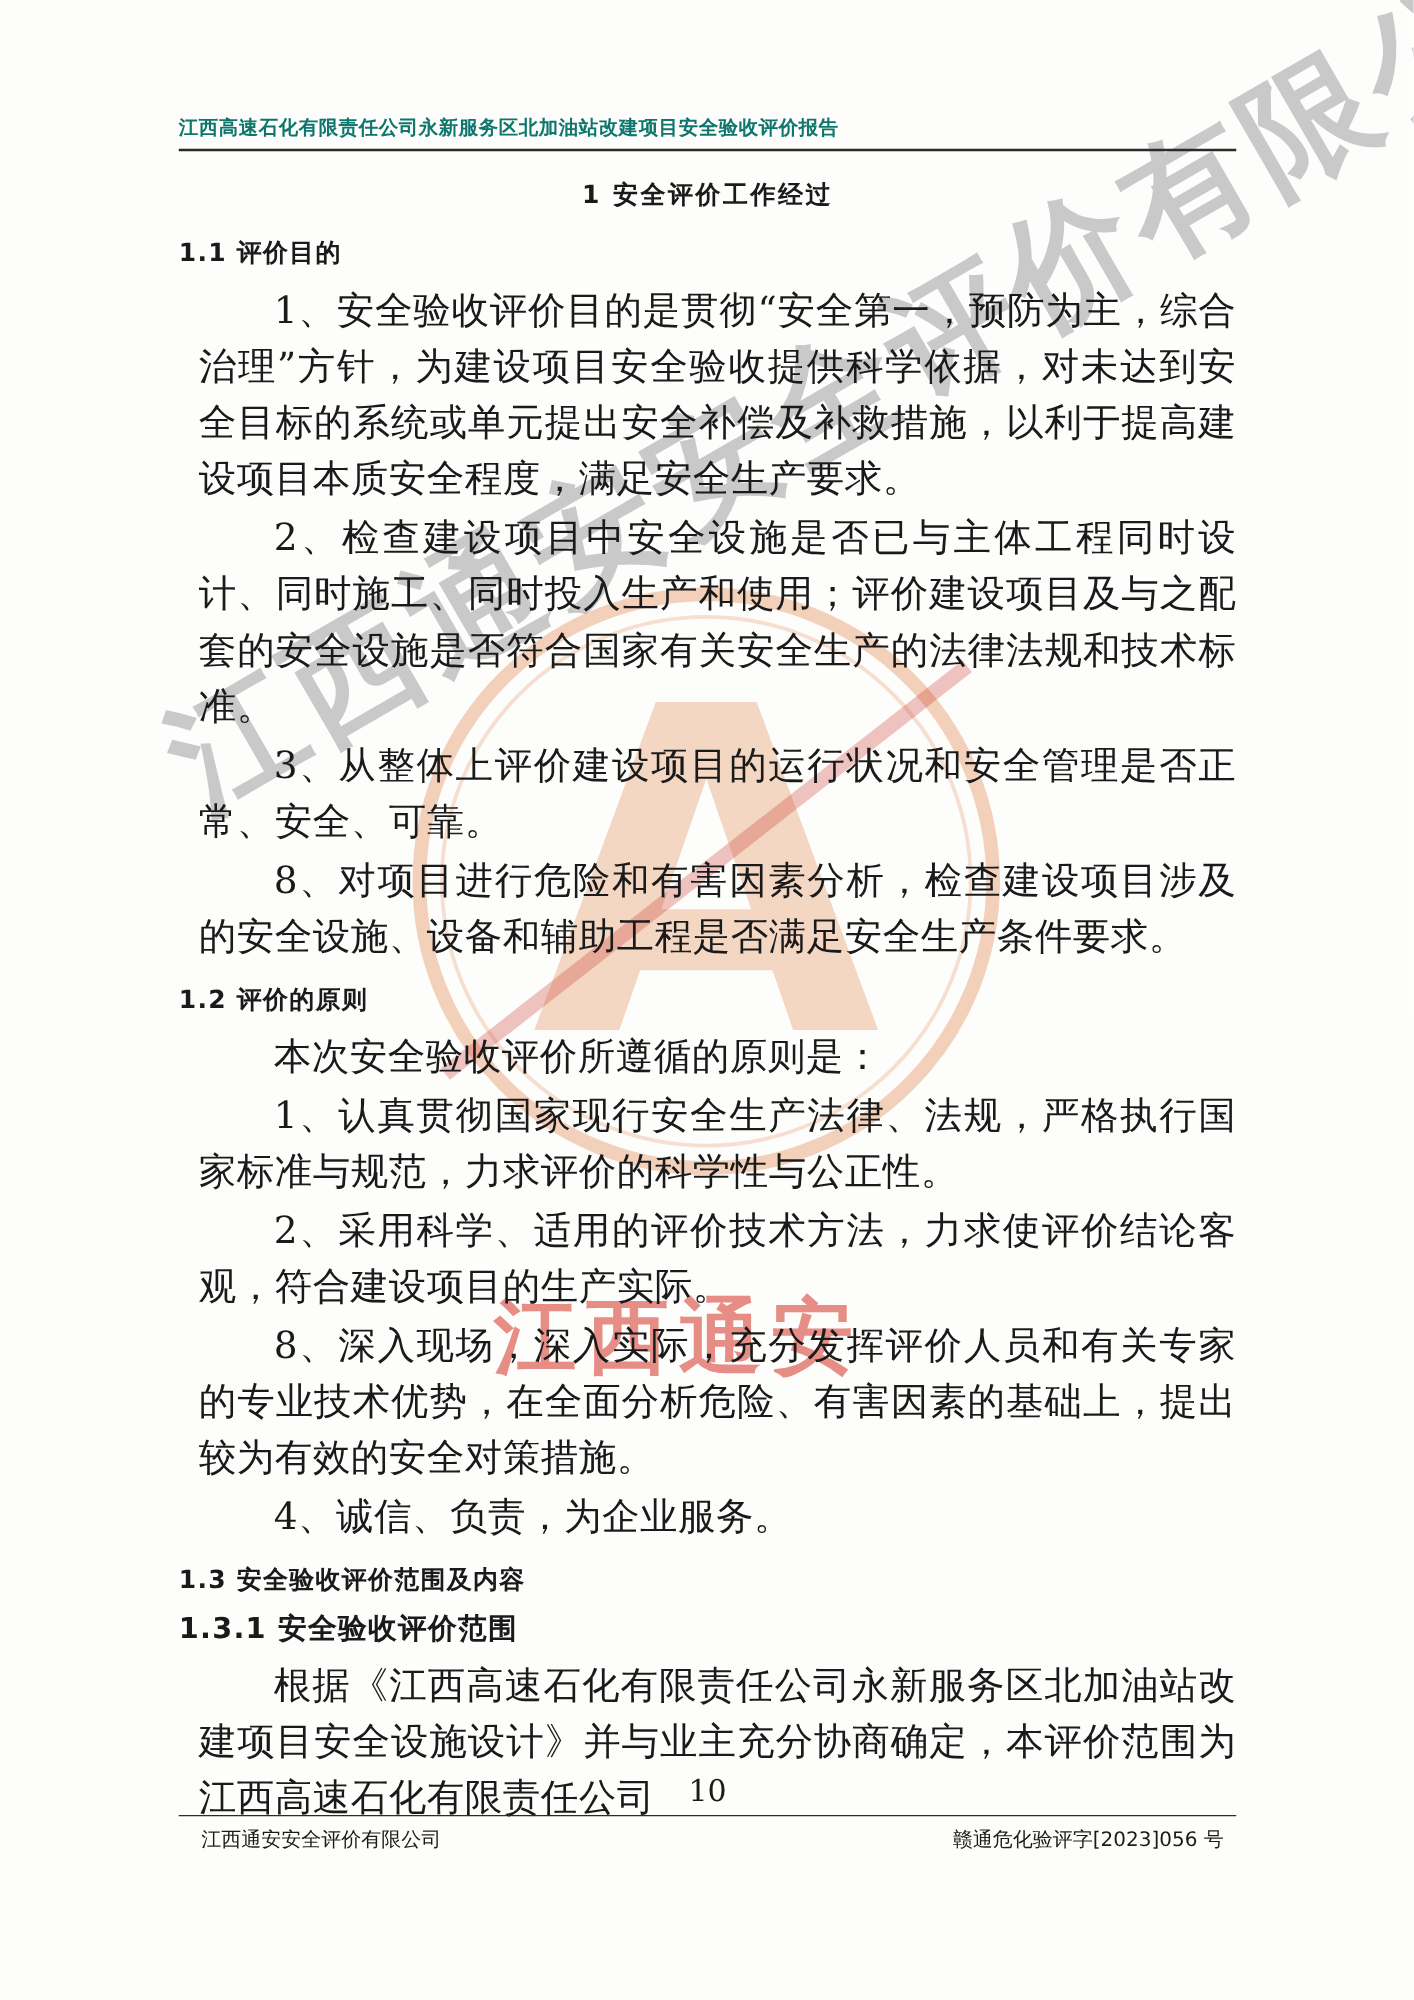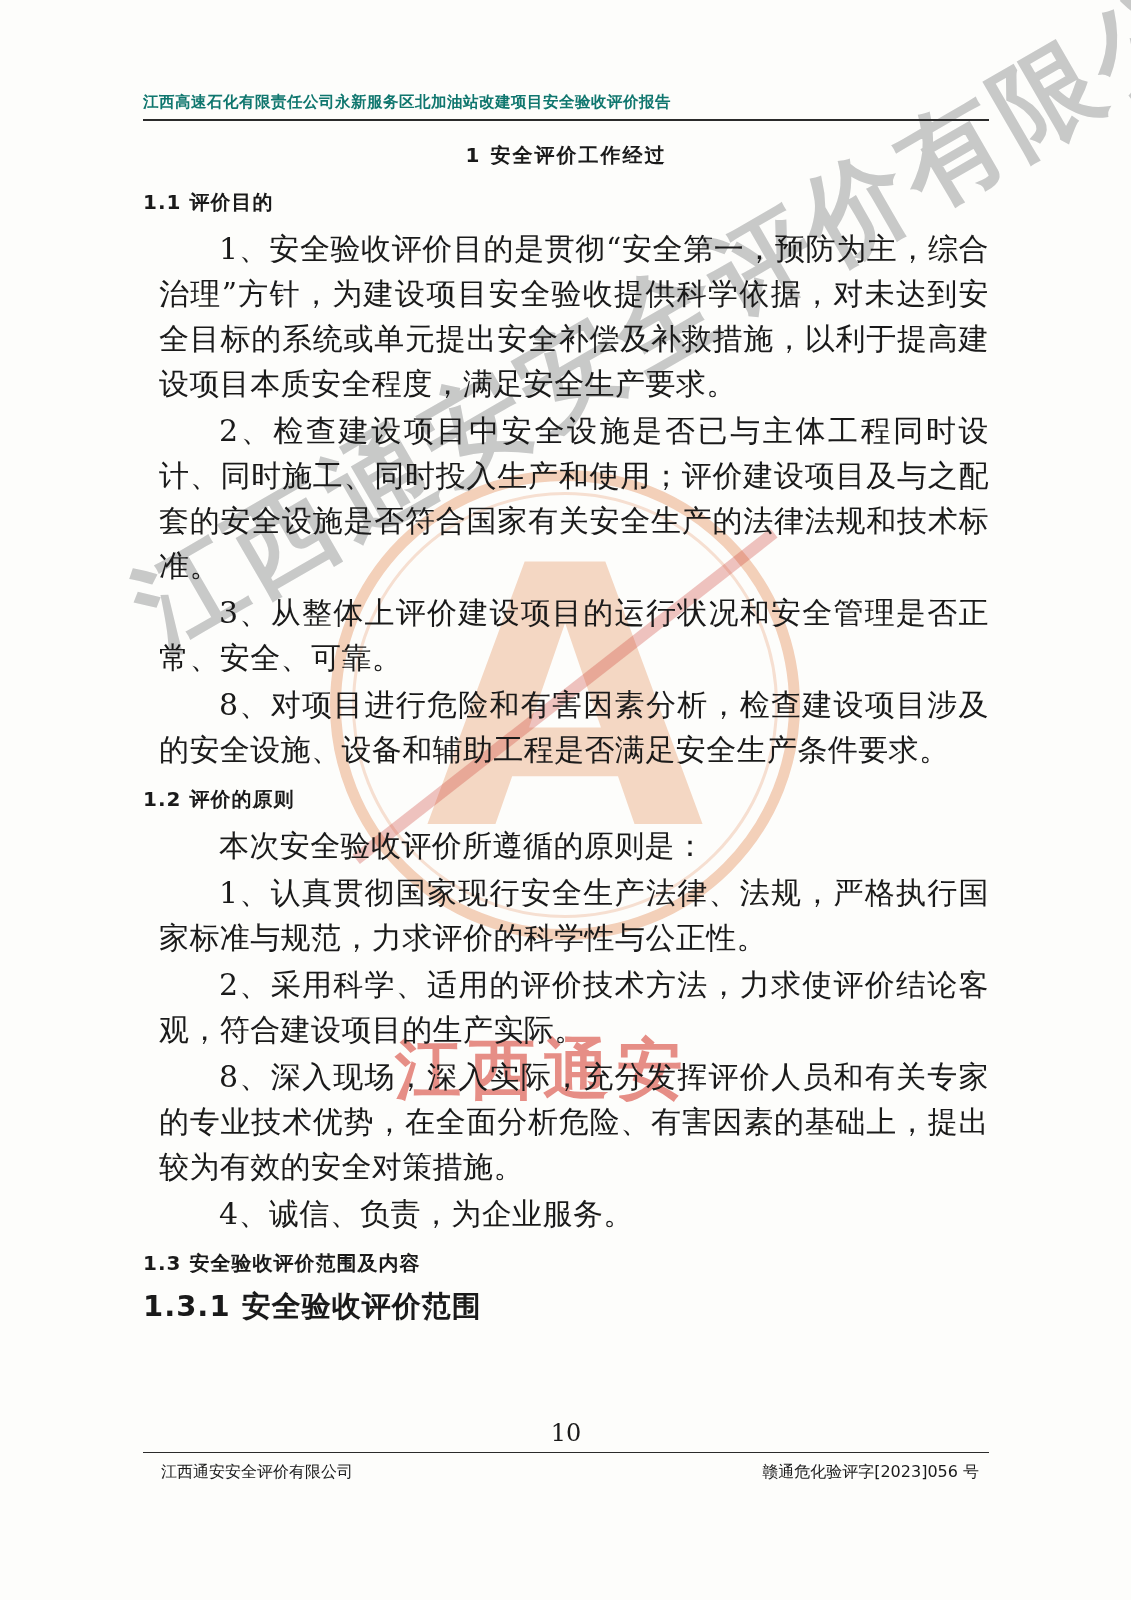--- a/index.html
+++ b/index.html
@@ -137,21 +137,21 @@
   }
   h2.sec {
     font-family: "DejaVu Sans", "Liberation Sans", sans-serif;
     font-size: 20px;
     font-weight: bold;
     margin: 14px 0 10px 0;
     letter-spacing: 1px;
   }
   h3.subsec {
     font-family: "DejaVu Sans", "Liberation Sans", sans-serif;
-    font-size: 29px;
+    font-size: 23px;
     font-weight: bold;
     margin: 0 0 8px 0;
     letter-spacing: 1px;
   }
   p.para {
     font-size: 30px;
     line-height: 45px;
     margin: 0 0 2px 16px;
     text-indent: 2em;
     text-align: justify;
@@ -221,20 +221,21 @@
       <h2 class="sec">1.2  评价的原则</h2>
       <p class="para">本次安全验收评价所遵循的原则是：</p>
       <p class="para">1、认真贯彻国家现行安全生产法律、法规，严格执行国家标准与规范，力求评价的科学性与公正性。</p>
       <p class="para">2、采用科学、适用的评价技术方法，力求使评价结论客观，符合建设项目的生产实际。</p>
       <p class="para">8、深入现场，深入实际，充分发挥评价人员和有关专家的专业技术优势，在全面分析危险、有害因素的基础上，提出较为有效的安全对策措施。</p>
       <p class="para">4、诚信、负责，为企业服务。</p>
 
       <h2 class="sec">1.3  安全验收评价范围及内容</h2>
 
       <h3 class="subsec">1.3.1  安全验收评价范围</h3>
+      <p class="para">根据《江西高速石化有限责任公司永新服务区北加油站改建项目安全设施设计》并与业主充分协商确定，本评价范围为江西高速石化有限责任公司</p>
 
     </div>
 
     <div class="page-number">10</div>
     <div class="footer-rule"></div>
     <div class="footer">
       <span class="footer-left">江西通安安全评价有限公司</span>
       <span class="footer-right">赣通危化验评字[2023]056 号</span>
     </div>
 

